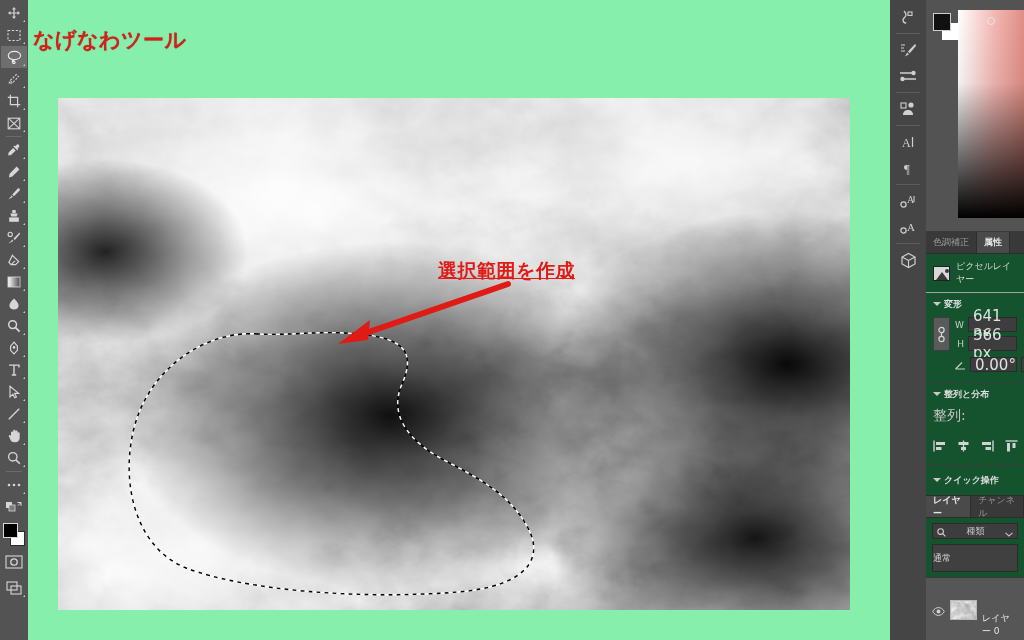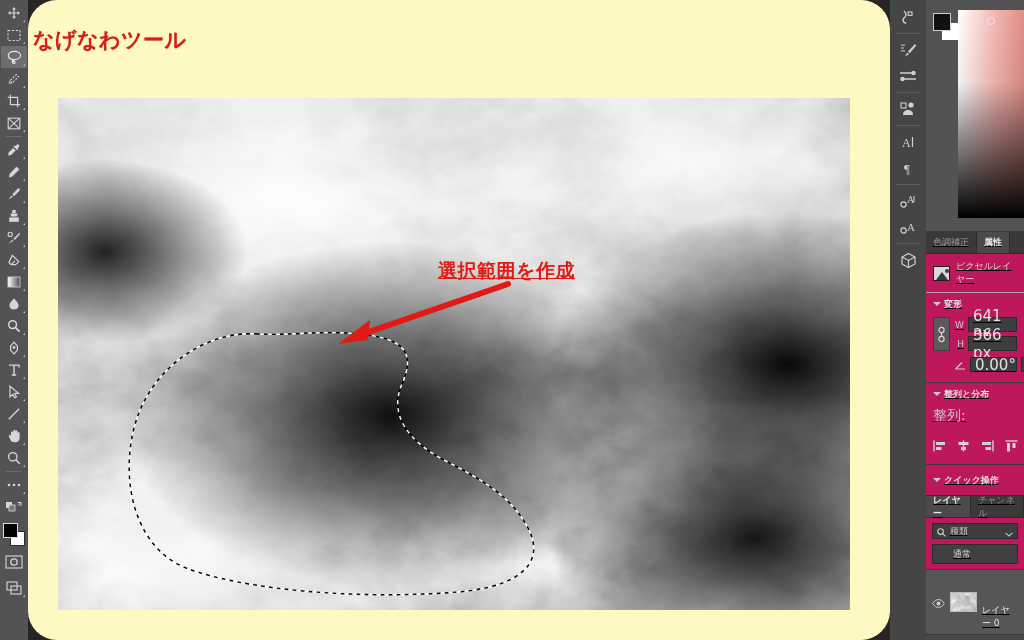--- a/index.html
+++ b/index.html
@@ -52,22 +52,21 @@
   .sw-front {
     position: absolute; left: 2px; top: 2px;
     width: 15px; height: 15px;
     background: #000; border: 1px solid #d9d9d9;
   }
 
   
   .doc-area {
     position: absolute; left: 28px; top: 0;
     width: 862px; height: 640px;
-    background: #fef9c3;
-    border-radius: 29px;
+    background: #86efac;
   }
   .annot-tool {
     position: absolute; left: 5px; top: 26px;
     color: #e01b16;
     font-size: 21px;
     font-weight: 700;
     letter-spacing: .5px;
     white-space: nowrap;
     text-shadow: 0 0 1px rgba(0,0,0,.4);
   }
@@ -138,21 +137,21 @@
     background:
       linear-gradient(to bottom, rgba(0,0,0,0) 0%, rgba(0,0,0,0.05) 35%, rgba(0,0,0,1) 100%),
       linear-gradient(to right, #ffffff 0%, #f4b8b3 55%, #e08e86 100%);
   }
   .cp-marker {
     position: absolute; left: 29px; top: 7px;
     width: 8px; height: 8px;
     border: 1px solid #e8e8e8; border-radius: 50%;
   }
 
-  .panel { background: #be185d; text-decoration: underline; }
+  .panel { background: #14532d; }
   .panel-tabs {
     display: flex; height: 22px;
     background: #393939;
     border-bottom: 1px solid #2d2d2d;
   }
   .ptab {
     padding: 0 7px;
     display: flex; align-items: center;
     font-size: 9px; color: #9a9a9a;
     border-right: 1px solid #2d2d2d;
@@ -226,26 +225,27 @@
   .align-lbl { font-size: 14px; color: #c8c8c8; margin-bottom: 12px; }
   .align-row { display: flex; align-items: center; gap: 11px; }
   .align-btn { color: #d2d2d2; }
 
   .lay-filter {
     display: flex; align-items: center; gap: 4px;
     margin: 5px 6px;
     height: 16px;
     background: #3d3d3d; border: 1px solid #2b2b2b;
     padding: 0 4px;
+    text-align: center;
   }
   .lay-filter .ftxt { font-size: 9px; color: #cfcfcf; flex: 1; }
   .blend-row {
-    margin: 0 6px 5px 6px; height: 20px;
+    margin: 0 6px 5px 6px; height: 28px;
     background: #404040; border: 1px solid #2b2b2b;
-    display: flex; align-items: center; padding-left: 20px;
+    display: flex; align-items: center; padding-left: 0;
     font-size: 9px; color: #d5d5d5;
   }
   .lock-row {
     display: flex; align-items: center; gap: 7px;
     margin: 0 6px 5px 6px;
     font-size: 9px; color: #cdcdcd;
   }
   .layer-item {
     display: flex; align-items: center; gap: 5px;
     padding: 4px 6px;

